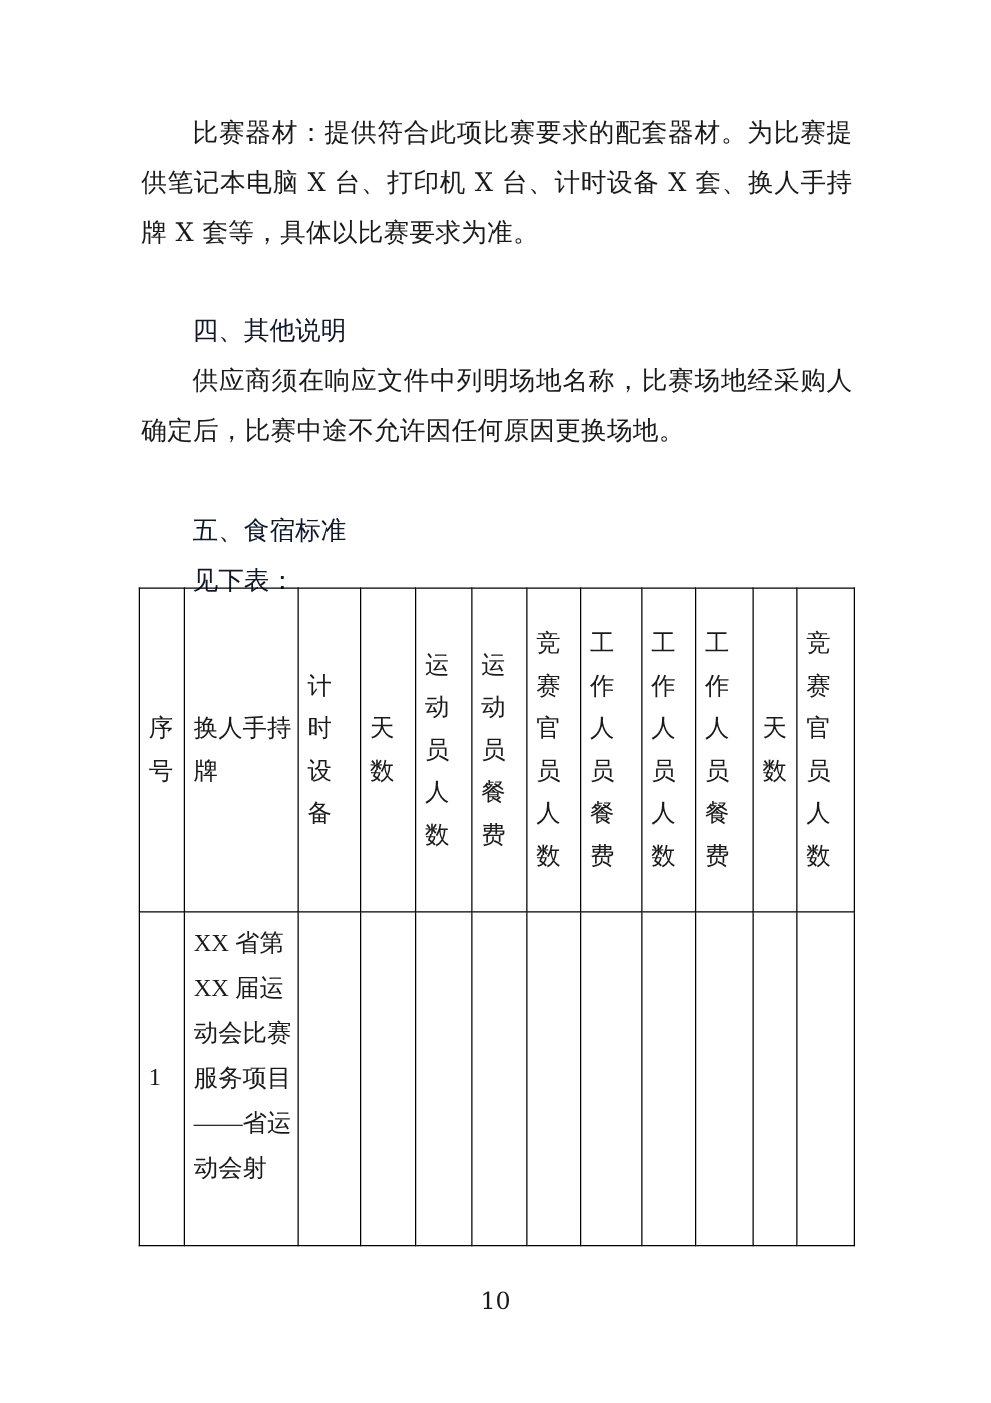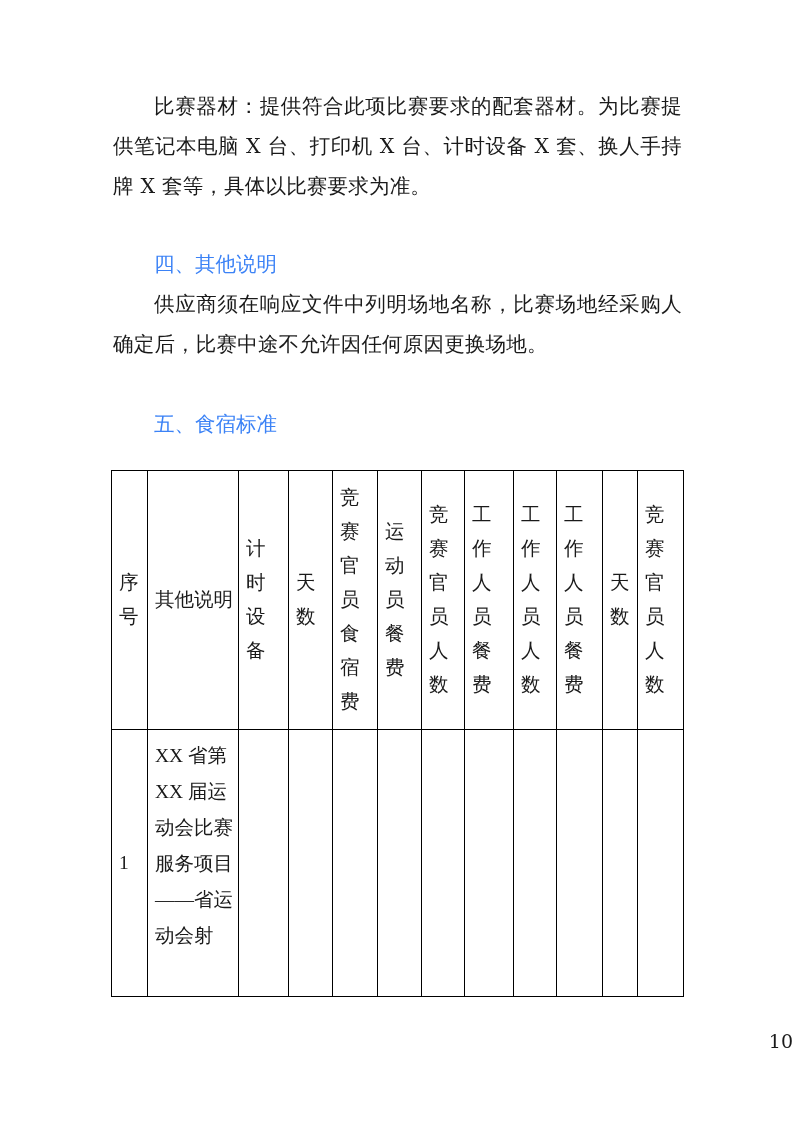--- a/index.html
+++ b/index.html
@@ -40,21 +40,21 @@
     text-indent: 2em;
     letter-spacing: 0.2px;
     color: #1a1a1a;
   }
 
   p.heading {
     margin: 0;
     font-size: 20.5px;
     line-height: 40px;
     text-indent: 2em;
-    color: #3b82f6;
+    color: #0f172a;
   }
   .gap-md { height: 38px; }
   .gap-lg { height: 40px; }
 
   
   .tbl-wrap {
     position: absolute;
     left: 111px;
     top: 470px;
     width: 572px;
@@ -111,21 +111,21 @@
     align-items: center;
     padding-top: 0;
   }
 
   
   .page-number {
     position: absolute;
     left: 0;
     top: 1030px;
     width: 793px;
-    text-align: right;
+    text-align: center;
     font-size: 19px;
     color: #1a1a1a;
     font-family: "DejaVu Serif", "Liberation Serif", serif;
   }
 </style>
 </head>
 <body>
 
 <div class="page">
 
@@ -135,40 +135,41 @@
     <div class="gap-md"></div>
 
     <p class="heading">四、其他说明</p>
 
     <p class="para">供应商须在响应文件中列明场地名称，比赛场地经采购人确定后，比赛中途不允许因任何原因更换场地。</p>
 
     <div class="gap-lg"></div>
 
     <p class="heading">五、食宿标准</p>
 
+    <p class="heading">见下表：</p>
   </div>
 
   <div class="tbl-wrap">
     <table class="fee-table">
       <thead>
         <tr>
           <th style="width:36px">
             <div class="hcell">序号</div>
           </th>
           <th style="width:91px">
-            <div class="hcell">其他说明</div>
+            <div class="hcell">换人手持牌</div>
           </th>
           <th style="width:50px">
             <div class="hcell">计时设备</div>
           </th>
           <th style="width:44px">
             <div class="hcell">天数</div>
           </th>
           <th style="width:45px">
-            <div class="hcell">竞赛官员食宿费</div>
+            <div class="hcell">运动员人数</div>
           </th>
           <th style="width:44px">
             <div class="hcell">运动员餐费</div>
           </th>
           <th style="width:43px">
             <div class="hcell">竞赛官员人数</div>
           </th>
           <th style="width:49px">
             <div class="hcell">工作人员餐费</div>
           </th>

